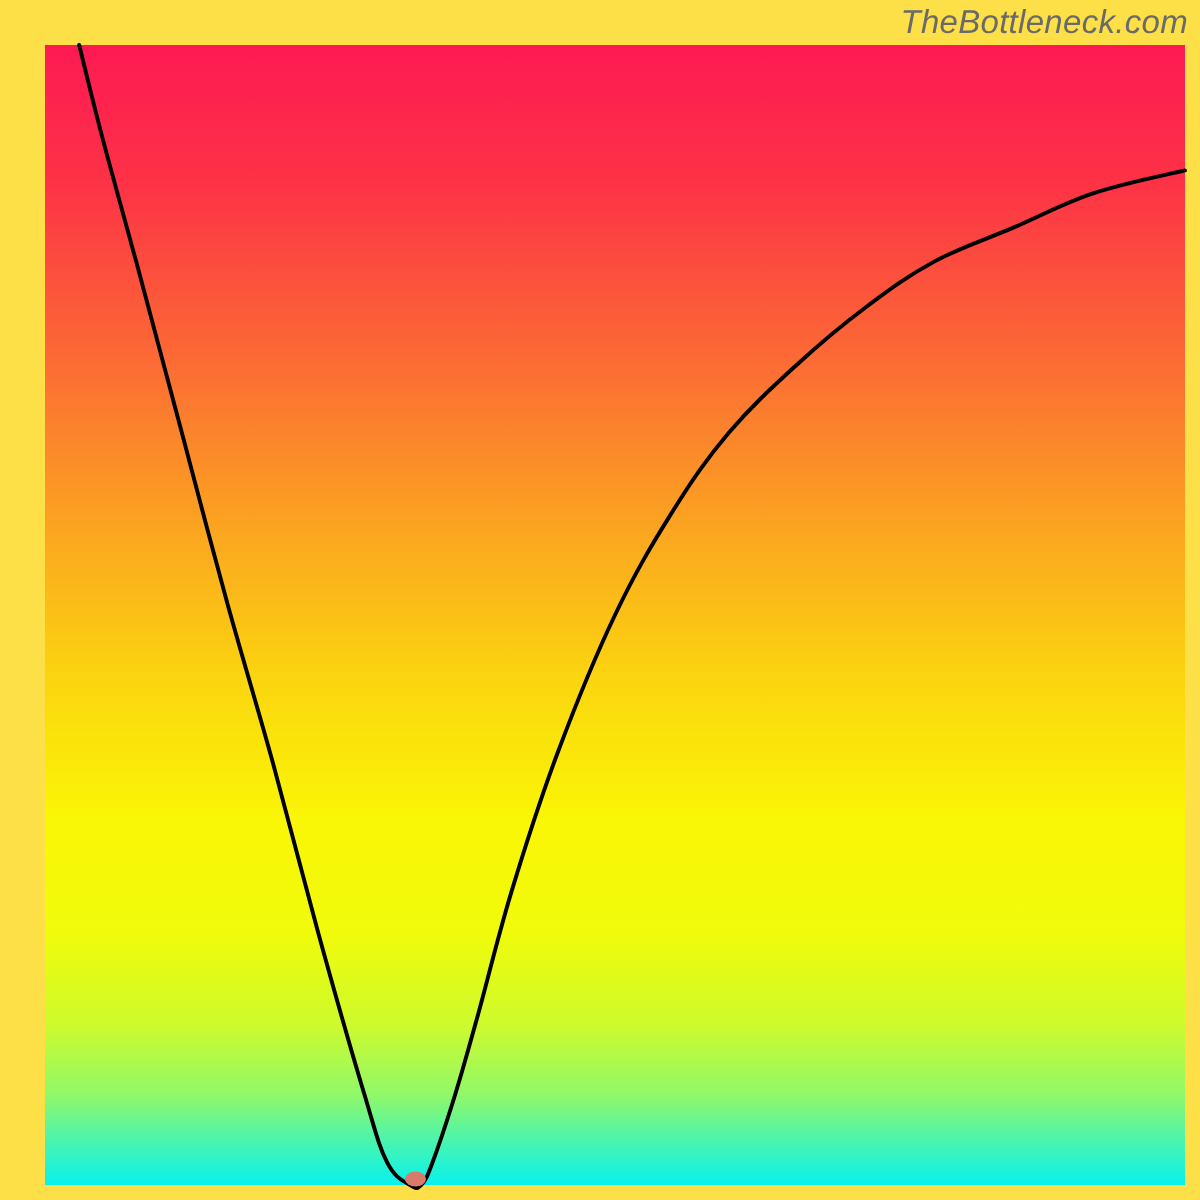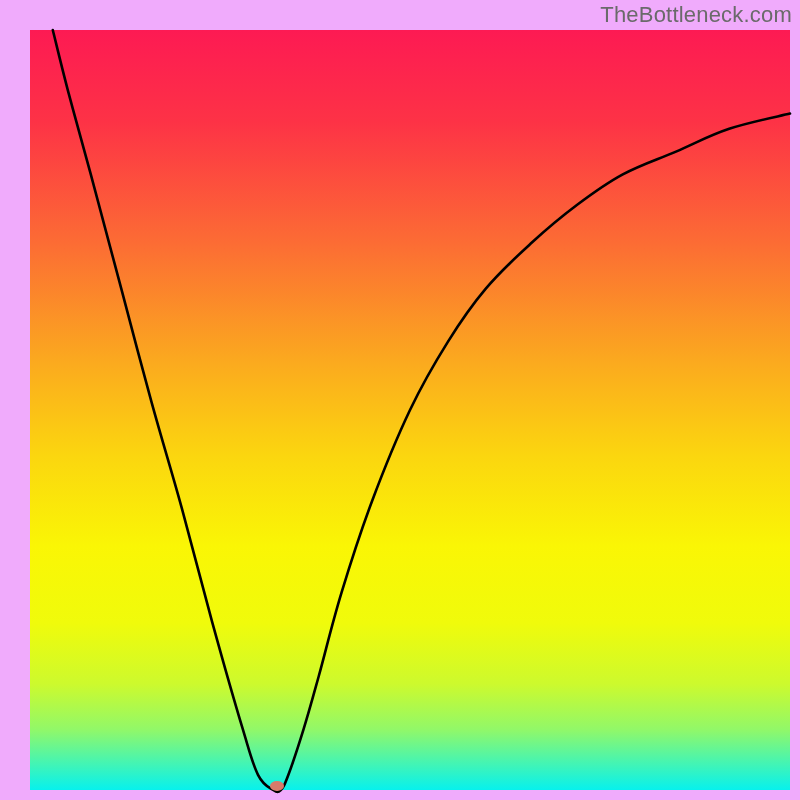--- a/index.html
+++ b/index.html
@@ -8,21 +8,22 @@
     width: 800px;
     height: 800px;
     overflow: hidden;
     background: #000;
     font-family: Arial, Helvetica, sans-serif;
   }
   .frame {
     position: relative;
     width: 800px;
     height: 800px;
-    background: #f0abfc;
+    background: #fde047;
+    font-style: italic;
   }
   .watermark {
     position: absolute;
     top: 2px;
     right: 8px;
     color: #6a6a6a;
     font-size: 22px;
     font-weight: 400;
     letter-spacing: 0.2px;
     z-index: 5;

